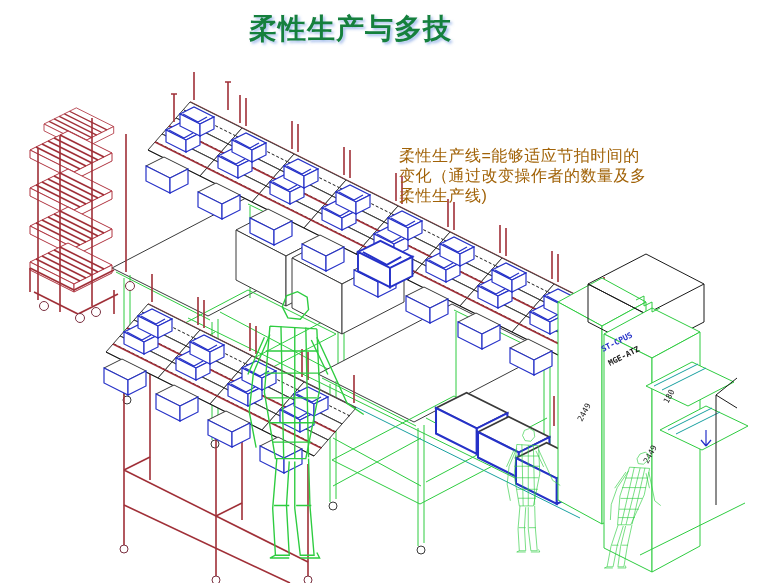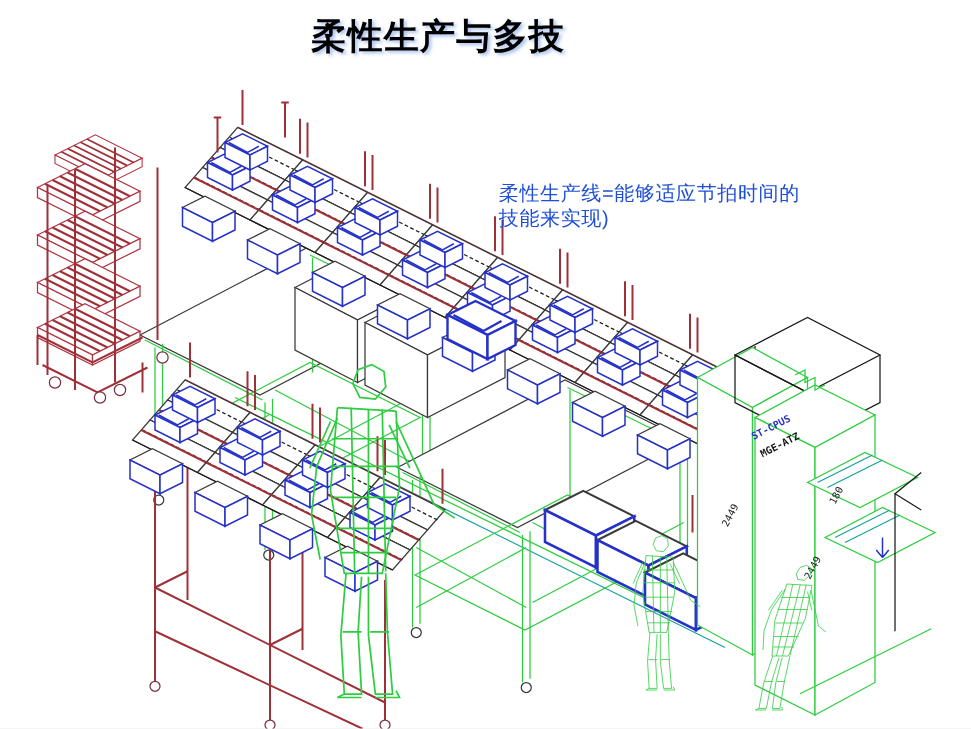--- a/index.html
+++ b/index.html
@@ -3,26 +3,26 @@
 <meta charset="utf-8">
 <style>
   html,body{margin:0;padding:0;background:#e8e8e8;}
   .slide{
     position:relative;width:777px;height:583px;background:#ffffff;
     overflow:hidden;font-family:"Liberation Sans",sans-serif;
   }
   .title{
     position:absolute;left:249px;top:12px;width:280px;
     font-size:28px;font-weight:bold;line-height:34px;
-    color:#000000;letter-spacing:1px;
+    color:#15803d;letter-spacing:1px;
     text-shadow:2px 2px 3px rgba(90,135,220,0.55);
   }
   .bodytext{
     position:absolute;left:399px;top:146px;width:300px;
-    font-size:16px;line-height:20px;color:#1d4ed8;letter-spacing:0.5px;
+    font-size:16px;line-height:20px;color:#a16207;letter-spacing:0.5px;
   }
   svg.cad{position:absolute;left:0;top:0;width:777px;height:583px;}
   
   .cR{stroke:#a03038;fill:none;stroke-width:1.6}
   .cRf{stroke:#b03440;fill:#ffffff;stroke-width:1}
   .cG{stroke:#2ecc40;fill:none;stroke-width:1}
   .cGf{stroke:#2ecc40;fill:#ffffff;stroke-width:1}
   .cB{stroke:#2531c8;fill:none;stroke-width:1.2}
   .cBf{stroke:#2531c8;fill:#ffffff;stroke-width:1.2}
   .cK{stroke:#1a1a1a;fill:none;stroke-width:1}
@@ -226,16 +226,17 @@
       <path class="cK" d="M737,378 L716,395 L737,408 M716,395 V505"></path>
     </g>
   </svg>
 
   <div class="title">
     <div>柔性生产与多技</div>
   </div>
 
   <div class="bodytext">
     <div>柔性生产线=能够适应节拍时间的</div>
-    <div>技能来实现)</div>
+    <div>变化（通过改变操作者的数量及多</div>
+    <div>柔性生产线)</div>
   </div>
 
 </div>
 
 </body></html>

